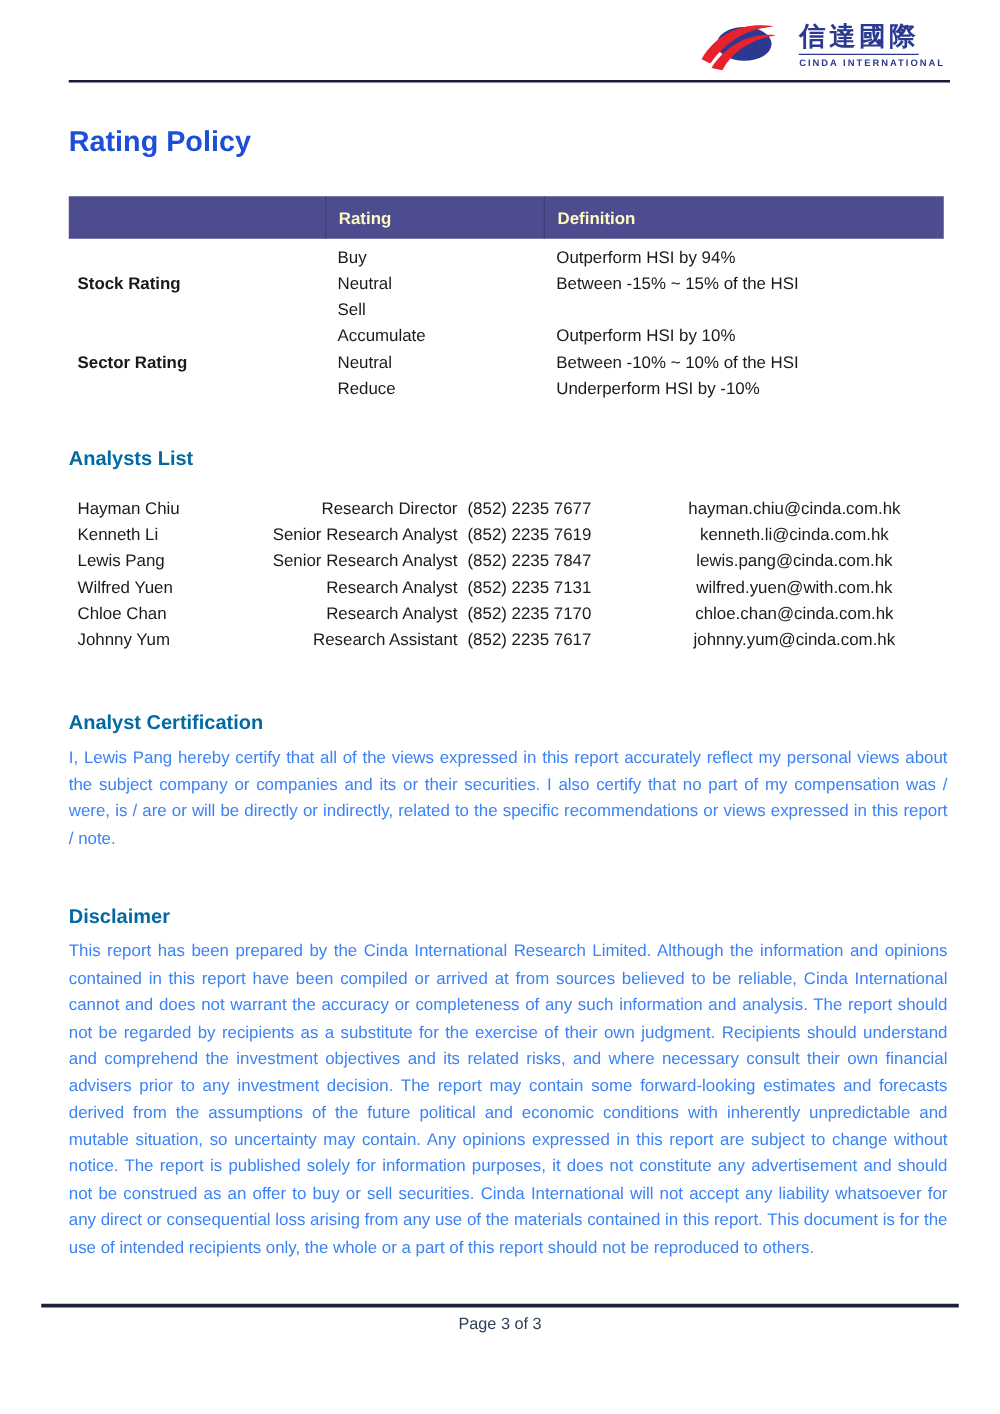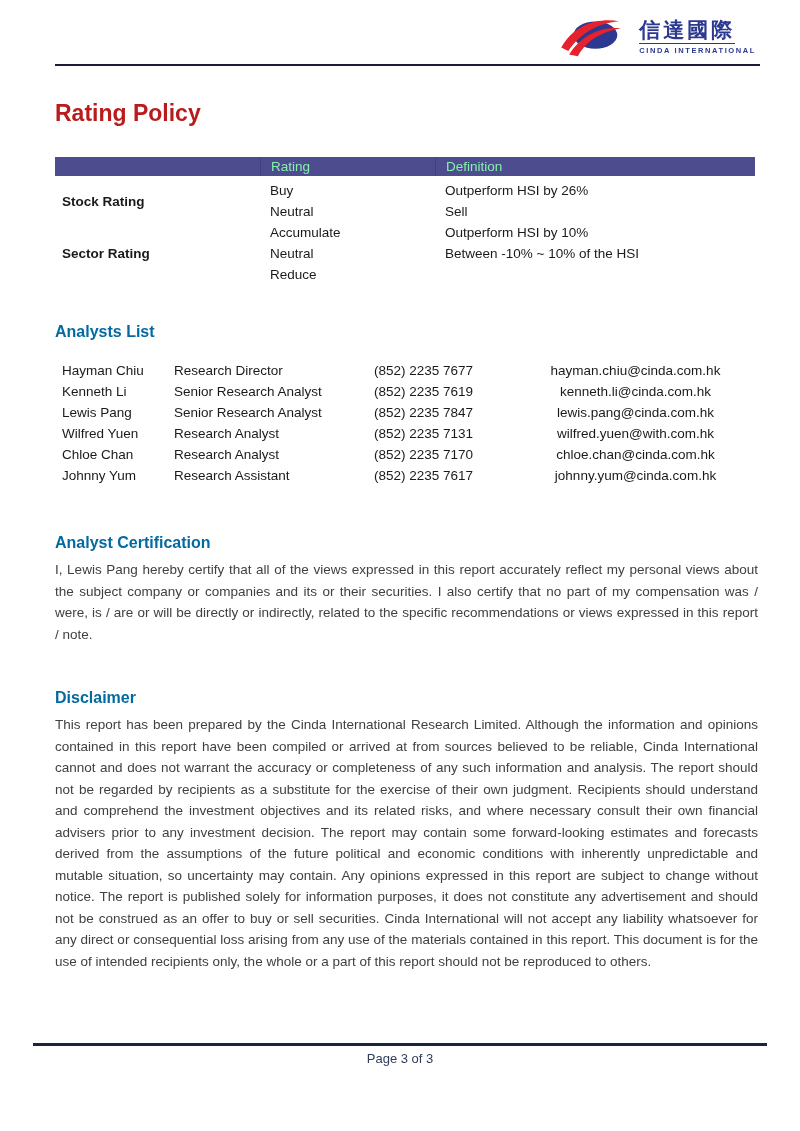--- a/index.html
+++ b/index.html
@@ -16,49 +16,49 @@
   .logo-mark { width:62px; height:42px; }
   .logo-text { display:flex; flex-direction:column; align-items:flex-start; }
   .logo-cn { color:#2B3990; font-weight:bold; font-size:21px; letter-spacing:3px;
              line-height:24px; border-bottom:1.5px solid #2B3990; padding-bottom:1px; }
   .logo-en { color:#2B3990; font-weight:bold; font-size:7.5px; letter-spacing:1.6px;
              margin-top:2px; }
 
   .top-rule { border:none; border-top:2.5px solid #1b1b38; margin:0 40px 0 55px; }
 
   
-  .page-title { margin:34px 55px 0 55px; font-size:23px; font-weight:bold; color:#b91c1c; }
+  .page-title { margin:34px 55px 0 55px; font-size:23px; font-weight:bold; color:#1d4ed8; }
 
   
   .rating-table { margin:30px 45px 0 55px; font-size:13.5px; }
   .rt-head { display:grid; grid-template-columns:205px 175px 1fr;
-             background:#4c4c8f; color:#86efac; font-weight:normal; height:19px;
+             background:#4c4c8f; color:#fef9c3; font-weight:bold; height:34px;
              align-items:center; }
   .rt-head > div { padding-left:10px; height:100%; display:flex; align-items:center; }
   .rt-head > div + div { border-left:1px solid #40407c; }
   .rt-group { display:grid; grid-template-columns:205px 175px 1fr; }
   .rt-group-label { grid-row:span 3; align-self:center; font-weight:bold; padding-left:7px; }
   .rt-cell { height:21px; line-height:21px; padding-left:10px; }
   .rt-body { padding-top:4px; }
 
   
   .section-heading { margin-left:55px; font-size:16px; font-weight:bold; color:#0369a1; }
   .analysts-heading { margin-top:38px; }
   .analysts-table { margin:19px 45px 0 62px; font-size:13.5px; }
   .an-row { display:grid; grid-template-columns:112px 192px 150px 1fr; height:21px;
             align-items:center; }
   .an-name { text-align:left; }
-  .an-title { text-align:left; }
+  .an-title { text-align:right; }
   .an-phone { text-align:left; padding-left:8px; }
   .an-email { text-align:center; }
 
   
   .cert-heading { margin-top:48px; }
   .body-par { margin:7px 42px 0 55px; font-size:13.5px; line-height:21.5px;
-              text-align:justify; color:#404040; }
+              text-align:justify; color:#3b82f6; }
   .disclaimer-heading { margin-top:44px; }
 
   
   .footer { position:absolute; left:33px; right:33px; top:1043px; }
   .footer-rule { border:none; border-top:3px solid #1b2438; }
   .footer-text { text-align:center; font-size:13px; color:#2e3d59; margin-top:5px; }
 </style>
 </head>
 <body>
 
@@ -83,32 +83,34 @@
   <div class="rt-head">
     <div></div>
     <div>Rating</div>
     <div>Definition</div>
   </div>
 
   <div class="rt-body">
     <div class="rt-group">
       <div class="rt-group-label">Stock Rating</div>
       <div class="rt-cell">Buy</div>
-      <div class="rt-cell">Outperform HSI by 26%</div>
+      <div class="rt-cell">Outperform HSI by 94%</div>
       <div class="rt-cell">Neutral</div>
+      <div class="rt-cell">Between -15% ~ 15% of the HSI</div>
       <div class="rt-cell">Sell</div>
     </div>
 
     <div class="rt-group">
       <div class="rt-group-label">Sector Rating</div>
       <div class="rt-cell">Accumulate</div>
       <div class="rt-cell">Outperform HSI by 10%</div>
       <div class="rt-cell">Neutral</div>
       <div class="rt-cell">Between -10% ~ 10% of the HSI</div>
       <div class="rt-cell">Reduce</div>
+      <div class="rt-cell">Underperform HSI by -10%</div>
     </div>
   </div>
 </div>
 
 <div class="section-heading analysts-heading">Analysts List</div>
 
 <div class="analysts-table">
   <div class="an-row">
     <div class="an-name">Hayman Chiu</div>
     <div class="an-title">Research Director</div>

